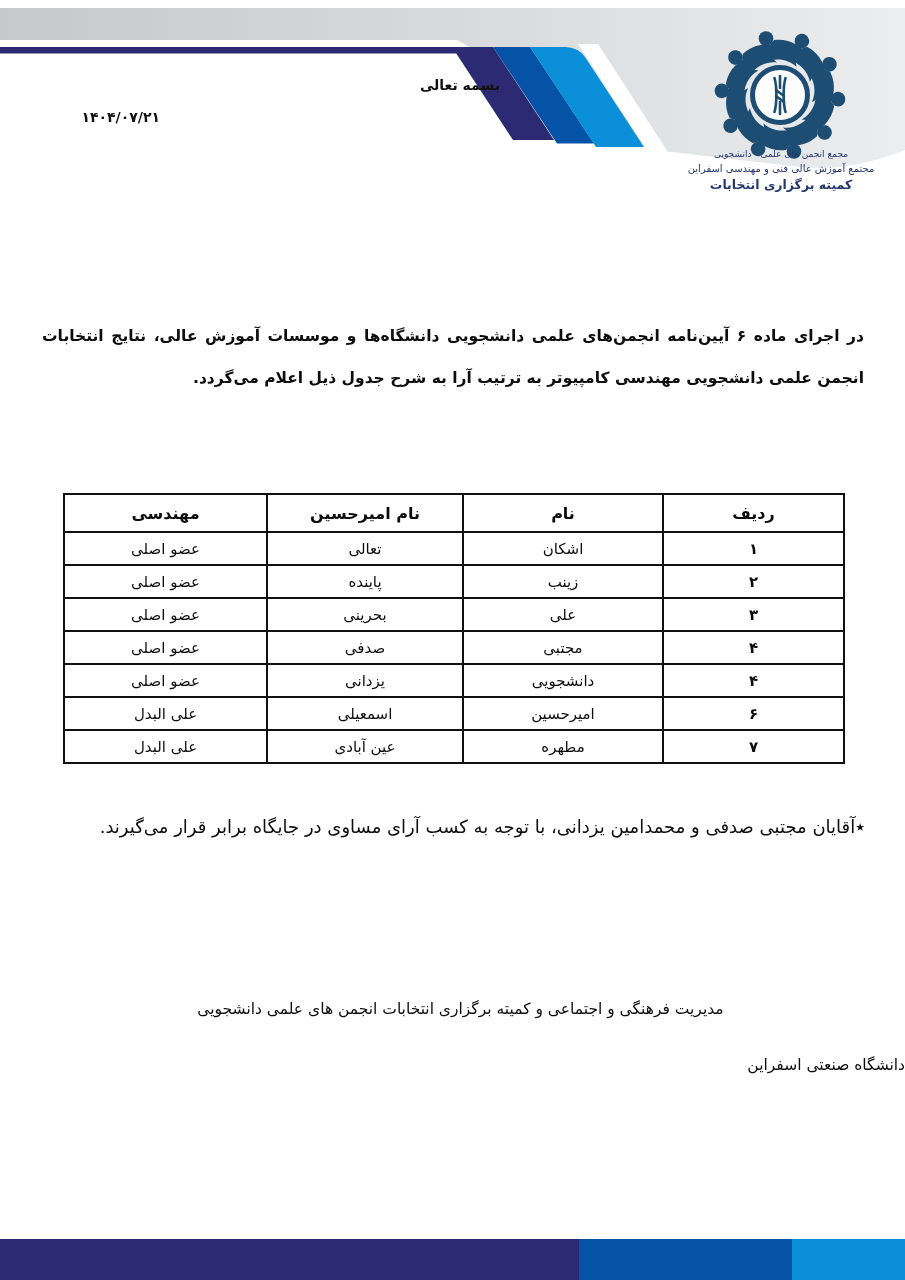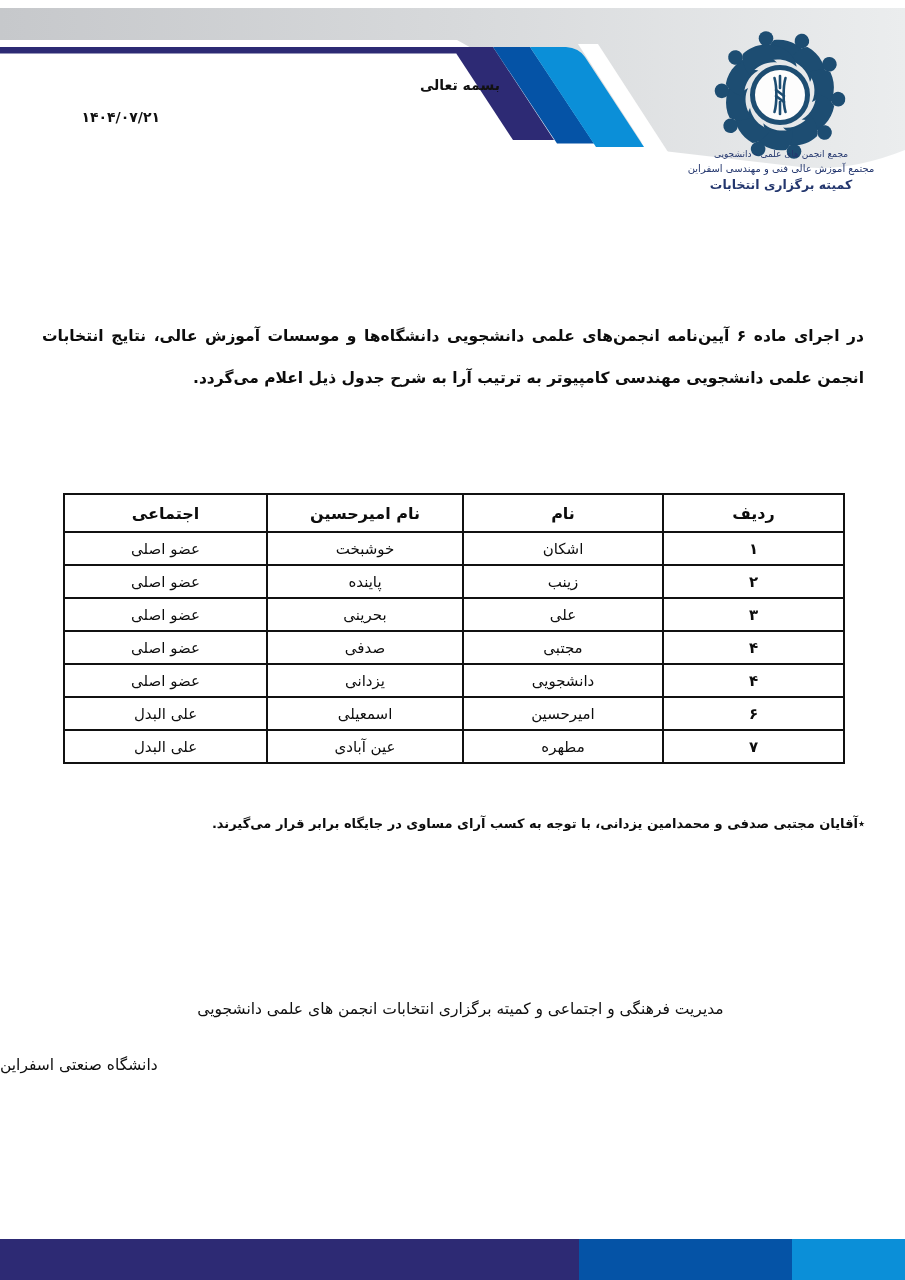--- a/index.html
+++ b/index.html
@@ -47,29 +47,29 @@
     border:2px solid #111;
     text-align:center;vertical-align:middle;
     padding:0;
   }
   .results-table th{height:36px;font-size:16px;font-weight:bold;color:#0d0d0d;}
   .results-table td{height:31px;font-size:15px;font-weight:normal;color:#0d0d0d;}
   .results-table td.num{font-weight:bold;font-size:15px;}
   
   .footnote{
     position:absolute;top:816px;right:40px;left:42px;
-    direction:rtl;text-align:right;font-size:13px;font-weight:bold;color:#0d0d0d;
+    direction:rtl;text-align:right;font-size:18px;font-weight:normal;color:#0d0d0d;
   }
   .sig1{
     position:absolute;top:1000px;left:0;width:905px;
     text-align:center;direction:rtl;font-size:15.5px;color:#0d0d0d;margin-left:8px;
   }
   .sig2{
     position:absolute;top:1056px;left:0;width:905px;
-    text-align:left;direction:rtl;font-size:15.5px;color:#0d0d0d;
+    text-align:right;direction:rtl;font-size:15.5px;color:#0d0d0d;
   }
   
   .bottom-band{position:absolute;left:0;top:1239px;width:905px;height:41px;display:flex;}
   .band-navy{width:579px;height:100%;}
   .band-mid{width:213px;height:100%;}
   .band-bright{width:113px;height:100%;}
 </style>
 </head>
 <body>
 
@@ -167,28 +167,28 @@
       <col style="width:181px">
         <col style="width:200px">
         <col style="width:196px">
         <col style="width:203px">
     </colgroup>
     <thead>
         <tr>
           <th>ردیف</th>
           <th>نام</th>
           <th>نام امیرحسین</th>
-          <th>اجتماعی</th>
+          <th>مهندسی</th>
         </tr>
       </thead>
     <tbody>
         <tr>
           <td class="num">۱</td>
           <td>اشکان</td>
-          <td>خوشبخت</td>
+          <td>تعالی</td>
           <td>عضو اصلی</td>
         </tr>
         <tr>
           <td class="num">۲</td>
           <td>زینب</td>
           <td>پاینده</td>
           <td>عضو اصلی</td>
         </tr>
         <tr>
           <td class="num">۳</td>

